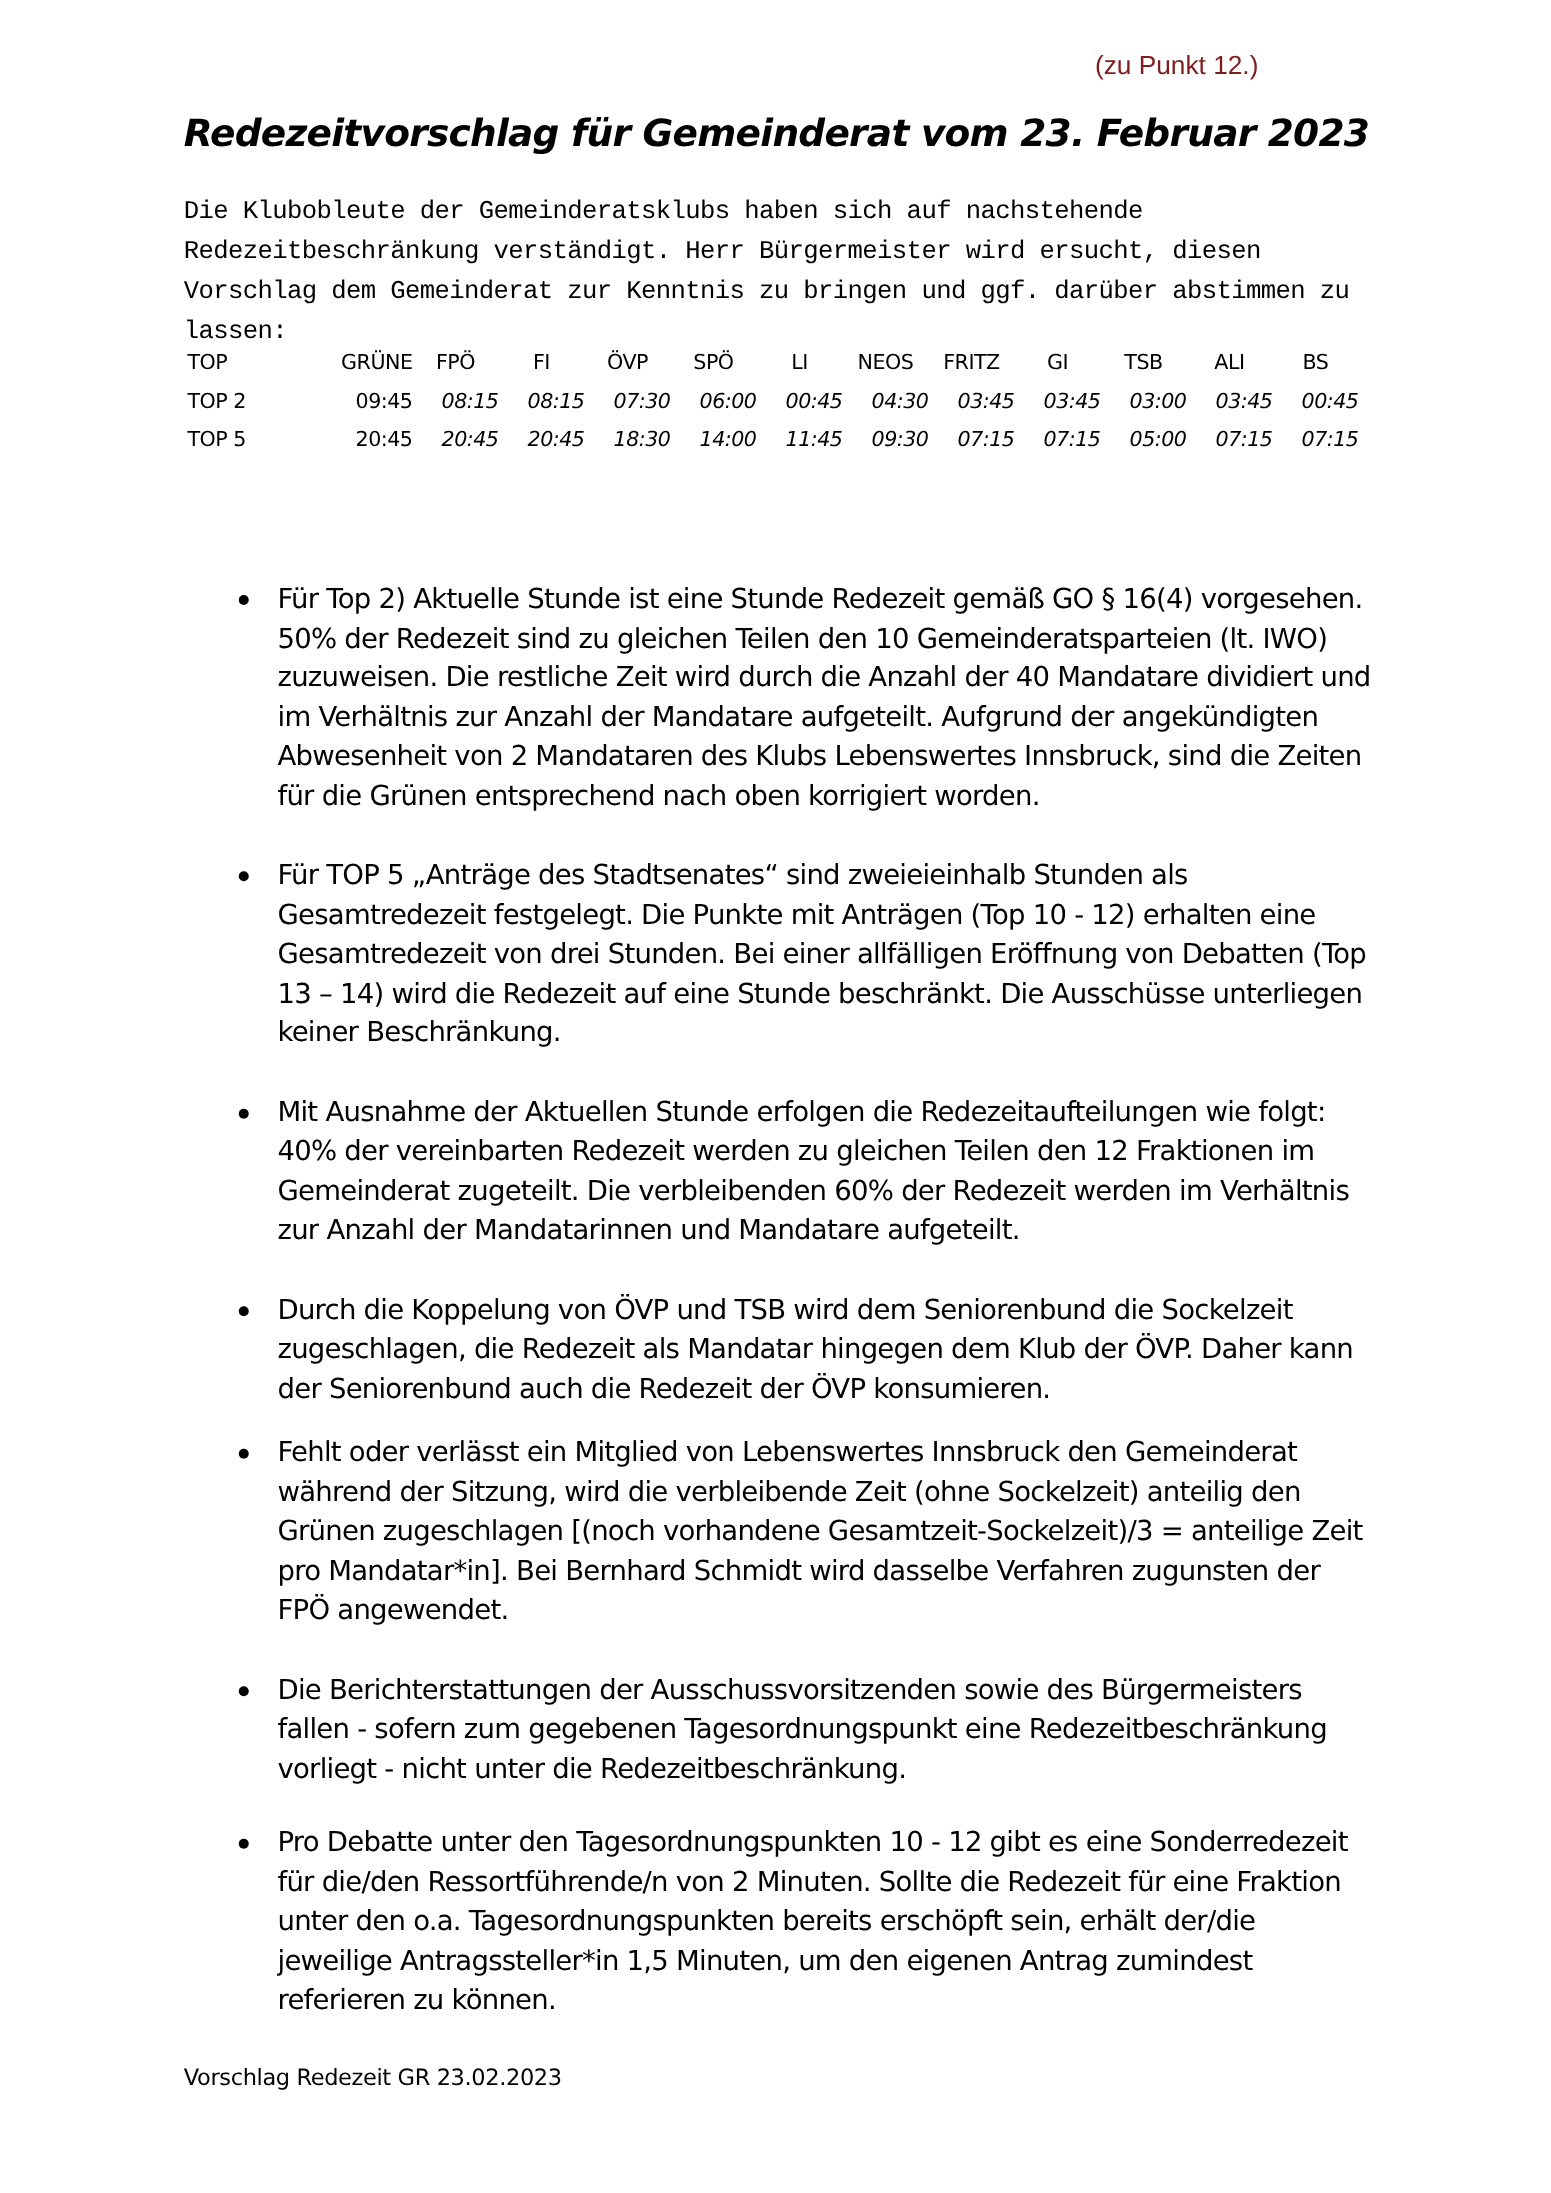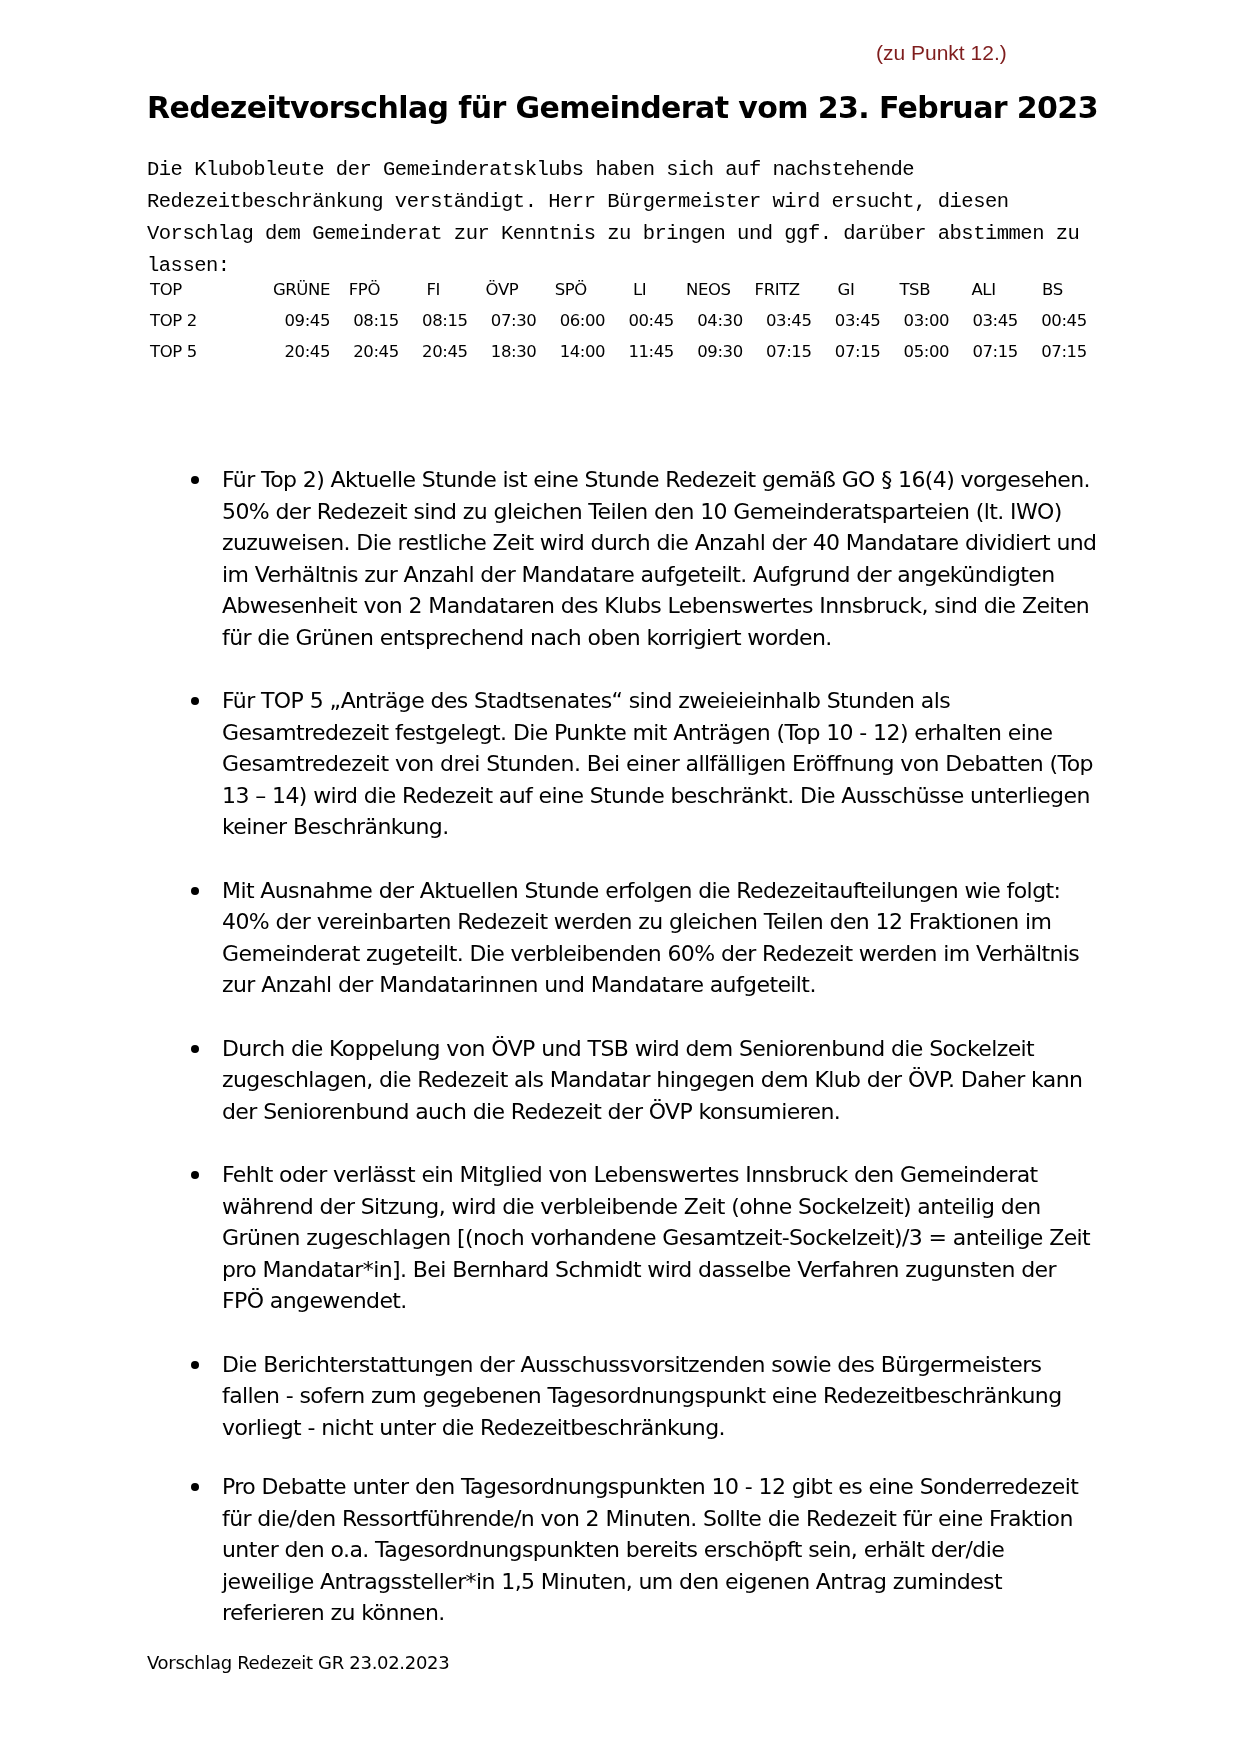--- a/index.html
+++ b/index.html
@@ -8,36 +8,37 @@
     font-family: "Liberation Sans", "DejaVu Sans", sans-serif; color: #000;
   }
   .ref {
     position: absolute; top: 41px; left: 876px;
     font-family: "Liberation Sans", sans-serif; font-size: 21px; color: #7f1d1d;
   }
   .title {
     position: absolute; top: 90px; left: 147px; margin: 0;
     font-family: "DejaVu Sans", sans-serif; font-weight: bold; font-size: 30px;
     letter-spacing: -0.6px;
+    font-style: italic;
   }
   .intro {
     position: absolute; top: 154px; left: 147px; width: 960px; margin: 0;
     font-family: Liberation Mono, monospace; font-size: 20.5px; line-height: 32px;
     letter-spacing: -0.5px;
   }
   table.times {
     position: absolute; top: 274px; left: 150px; border-collapse: collapse;
     font-family: "DejaVu Sans", sans-serif; font-size: 16.5px; letter-spacing: -0.4px;
   }
   table.times th, table.times td { padding: 0; height: 31px; white-space: nowrap; }
   table.times th { font-weight: normal; text-align: center; margin-top: 44px; }
   table.times th.toph, table.times td.topc { text-align: left; width: 107px; }
   table.times td { text-align: right; }
   table.times td.c0 { width: 73px; }
-  table.times td.cn { width: 68.8px; }
+  table.times td.cn { width: 68.8px; font-style: italic; }
   table.times th.c0 { width: 73px; text-align: right; }
   .bullets {
     position: absolute; top: 464px; left: 0; width: 1241px; margin: 0; padding: 0;
     list-style: none;
   }
   .bullets li {
     position: relative; margin-left: 222px; width: 880px;
     font-family: "DejaVu Sans", sans-serif; font-size: 22px; line-height: 31.5px;
     letter-spacing: -0.6px; margin-bottom: 32px;
   }
@@ -106,19 +107,19 @@
         <td class="cn">07:15</td>
         <td class="cn">07:15</td>
       </tr>
     </tbody>
 </table>
 
 <ul class="bullets" id="bullets">
     <li style="margin-bottom: 32px;"><span class="bullet-dot"></span><span>Für Top 2) Aktuelle Stunde ist eine Stunde Redezeit gemäß GO § 16(4) vorgesehen. 50% der Redezeit sind zu gleichen Teilen den 10 Gemeinderatsparteien (lt. IWO) zuzuweisen. Die restliche Zeit wird durch die Anzahl der 40 Mandatare dividiert und im Verhältnis zur Anzahl der Mandatare aufgeteilt. Aufgrund der angekündigten Abwesenheit von 2 Mandataren des Klubs Lebenswertes Innsbruck, sind die Zeiten für die Grünen entsprechend nach oben korrigiert worden.</span></li>
     <li style="margin-bottom: 32px;"><span class="bullet-dot"></span><span>Für TOP 5 „Anträge des Stadtsenates“ sind zweieieinhalb Stunden als Gesamtredezeit festgelegt. Die Punkte mit Anträgen (Top 10 - 12) erhalten eine Gesamtredezeit von drei Stunden. Bei einer allfälligen Eröffnung von Debatten (Top 13 – 14) wird die Redezeit auf eine Stunde beschränkt. Die Ausschüsse unterliegen keiner Beschränkung.</span></li>
     <li style="margin-bottom: 32px;"><span class="bullet-dot"></span><span>Mit Ausnahme der Aktuellen Stunde erfolgen die Redezeitaufteilungen wie folgt: 40% der vereinbarten Redezeit werden zu gleichen Teilen den 12 Fraktionen im Gemeinderat zugeteilt. Die verbleibenden 60% der Redezeit werden im Verhältnis zur Anzahl der Mandatarinnen und Mandatare aufgeteilt.</span></li>
-    <li style="margin-bottom: 32px;"><span class="bullet-dot"></span><span>Durch die Koppelung von ÖVP und TSB wird dem Seniorenbund die Sockelzeit zugeschlagen, die Redezeit als Mandatar hingegen dem Klub der ÖVP. Daher kann der Seniorenbund auch die Redezeit der ÖVP konsumieren.</span></li>
+    <li style="margin-bottom: 20px;"><span class="bullet-dot"></span><span>Durch die Koppelung von ÖVP und TSB wird dem Seniorenbund die Sockelzeit zugeschlagen, die Redezeit als Mandatar hingegen dem Klub der ÖVP. Daher kann der Seniorenbund auch die Redezeit der ÖVP konsumieren.</span></li>
     <li style="margin-bottom: 32px;"><span class="bullet-dot"></span><span>Fehlt oder verlässt ein Mitglied von Lebenswertes Innsbruck den Gemeinderat während der Sitzung, wird die verbleibende Zeit (ohne Sockelzeit) anteilig den Grünen zugeschlagen [(noch vorhandene Gesamtzeit-Sockelzeit)/3 = anteilige Zeit pro Mandatar*in]. Bei Bernhard Schmidt wird dasselbe Verfahren zugunsten der FPÖ angewendet.</span></li>
     <li style="margin-bottom: 28px;"><span class="bullet-dot"></span><span>Die Berichterstattungen der Ausschussvorsitzenden sowie des Bürgermeisters fallen - sofern zum gegebenen Tagesordnungspunkt eine Redezeitbeschränkung vorliegt - nicht unter die Redezeitbeschränkung.</span></li>
     <li style="margin-bottom: 0px;"><span class="bullet-dot"></span><span>Pro Debatte unter den Tagesordnungspunkten 10 - 12 gibt es eine Sonderredezeit für die/den Ressortführende/n von 2 Minuten. Sollte die Redezeit für eine Fraktion unter den o.a. Tagesordnungspunkten bereits erschöpft sein, erhält der/die jeweilige Antragssteller*in 1,5 Minuten, um den eigenen Antrag zumindest referieren zu können.</span></li>
   </ul>
 
 <div class="footer">Vorschlag Redezeit GR 23.02.2023</div>
 
 </body></html>

